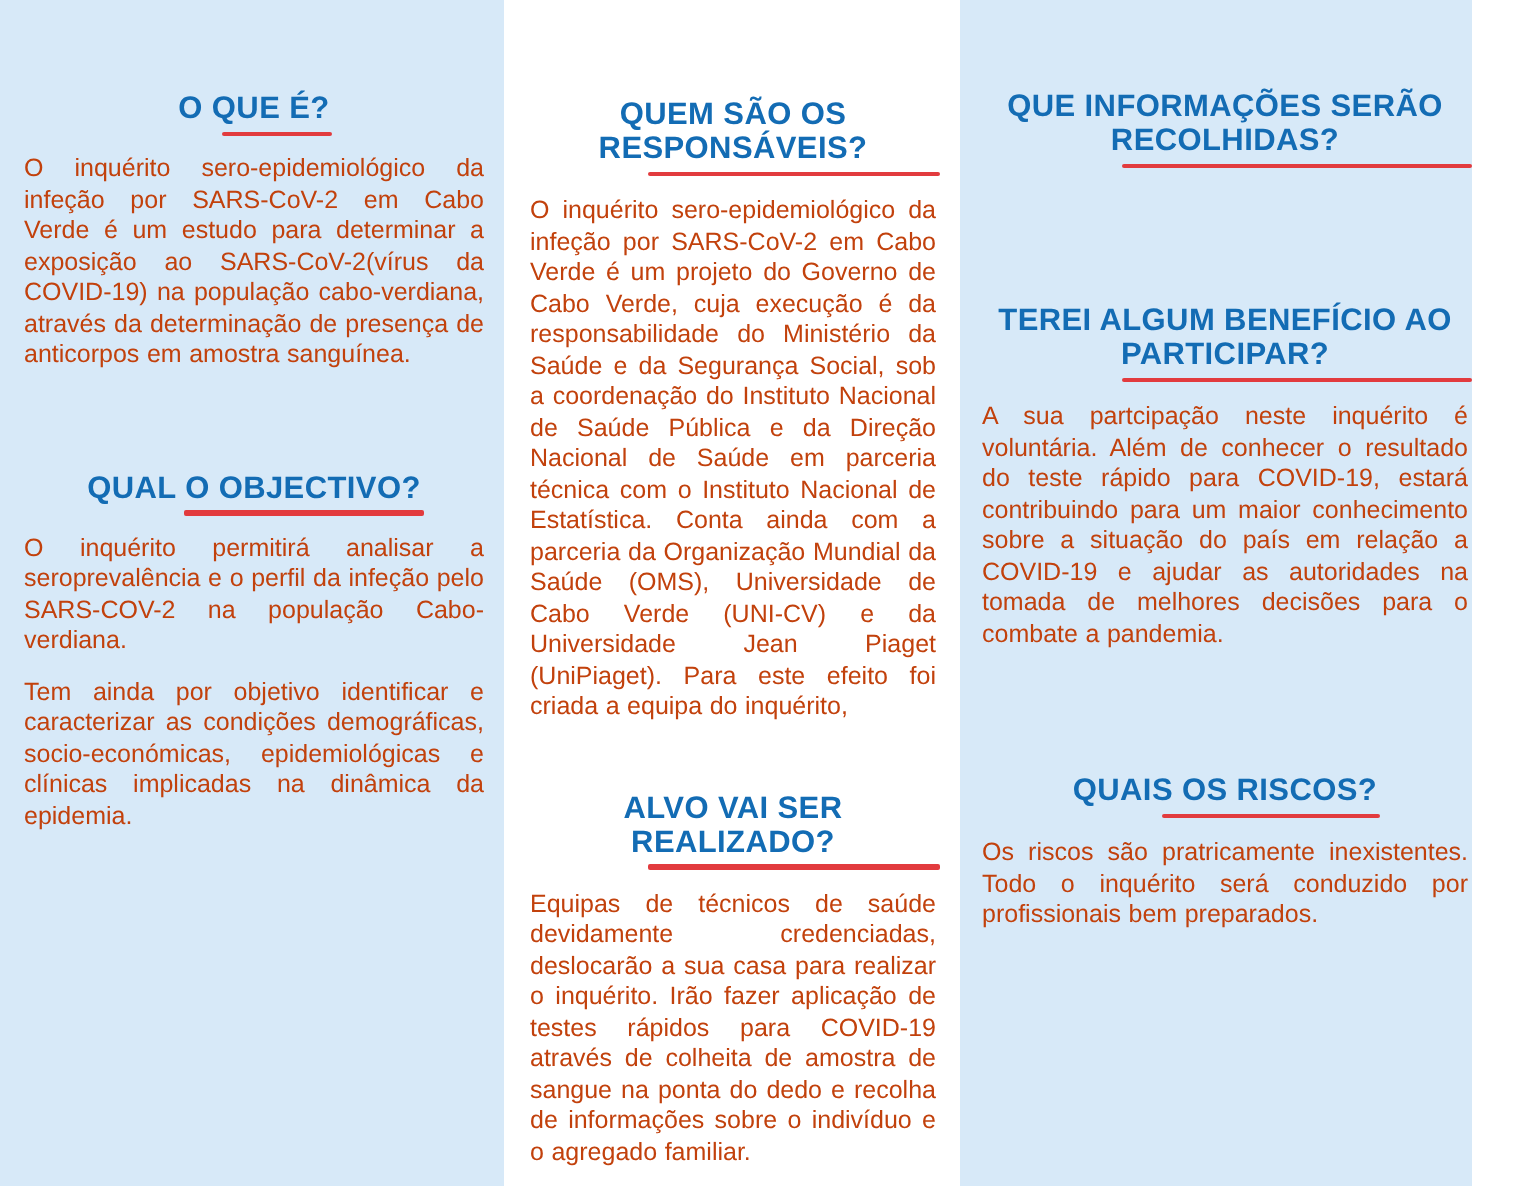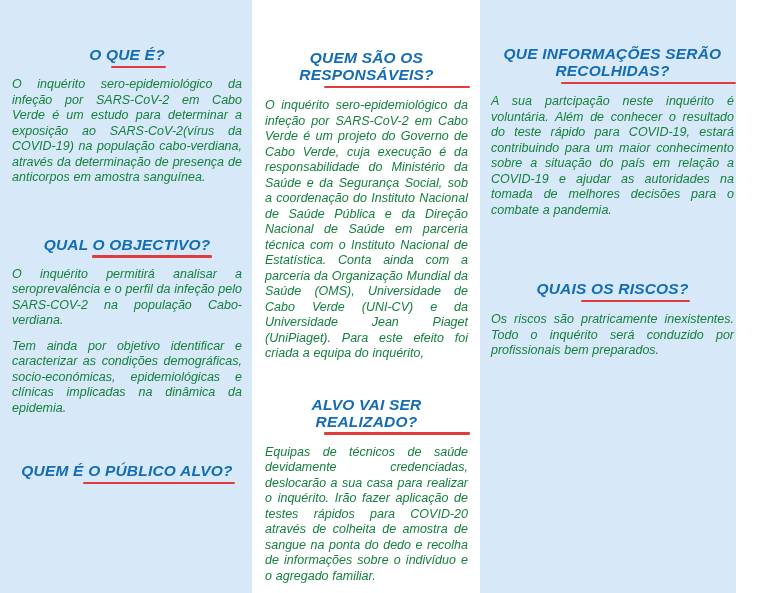--- a/index.html
+++ b/index.html
@@ -1,83 +1,83 @@
 <!DOCTYPE html>
 <html><head>
 <meta charset="utf-8">
 <style>
   html,body { margin:0; padding:0; background:#ffffff; }
   .page {
     width:768px; height:593px; display:flex; background:#ffffff;
     overflow:hidden; font-family:"Liberation Sans","DejaVu Sans",sans-serif;
   }
-  .panel { box-sizing:border-box; height:100%;font-style:italic; }
+  .panel { box-sizing:border-box; height:100%; }
   .panel.blue { background:#d7e9f8; }
   .panel.left  { width:252px; padding:0 10px 0 12px; }
   .panel.mid   { width:228px; padding:0 12px 0 13px; background:#ffffff; }
   .panel.right { width:256px; padding:0 2px 0 11px; }
   .heading {
     margin:0; text-align:center; font-size:15.5px; font-weight:bold;
     color:#136cb4; letter-spacing:0.2px; line-height:17px;
   }
   .hd { position:relative; display:inline-block; padding-bottom:5px; }
   .hd::after {
     content:""; position:absolute; left:29%; right:-1%; bottom:0;
     height:2.5px; background:#e23b3e; border-radius:1px;
   }
   .body {
     margin:9px 0 0 0; font-size:12.5px; line-height:15.5px;
-    color:#15803d; word-spacing:0.3px;
+    color:#c2410c; word-spacing:0.3px;
   }
   .just { text-align:justify; }
 </style>
 </head>
 <body>
 
 <div class="page">
 
   <section class="panel blue left">
     <h3 class="heading" style="margin-top:46px">
       <span class="hd">O QUE É?</span>
     </h3>
     <p class="body just">O inquérito sero-epidemiológico da infeção por SARS-CoV-2 em Cabo Verde é um estudo para determinar a exposição ao SARS-CoV-2(vírus da COVID-19) na população cabo-verdiana, através da determinação de presença de anticorpos em amostra sanguínea.</p>
 
     <h3 class="heading" style="margin-top:50px">
       <span class="hd">QUAL O OBJECTIVO?</span>
     </h3>
     <p class="body just">O inquérito permitirá analisar a seroprevalência e o perfil da infeção pelo SARS-COV-2 na população Cabo-verdiana.</p>
     <p class="body just" style="margin-top:10px">Tem ainda por objetivo identificar e caracterizar as condições demográficas, socio-económicas, epidemiológicas e clínicas implicadas na dinâmica da epidemia.</p>
 
-    <h3 class="heading" style="margin-top:46px">
-      <span class="hd">QUEM É O PÚBLICO ALVO?</span>
-    </h3>
   </section>
 
   <section class="panel mid">
     <h3 class="heading" style="margin-top:49px">
       <span class="hd">QUEM SÃO OS RESPONSÁVEIS?</span>
     </h3>
     <p class="body just" style="margin-top:10px">O inquérito sero-epidemiológico da infeção por SARS-CoV-2 em Cabo Verde é um projeto do Governo de Cabo Verde, cuja execução é da responsabilidade do Ministério da Saúde e da Segurança Social, sob a coordenação do Instituto Nacional de Saúde Pública e da Direção Nacional de Saúde em parceria técnica com o Instituto Nacional de Estatística. Conta ainda com a parceria da Organização Mundial da Saúde (OMS), Universidade de Cabo Verde (UNI-CV) e da Universidade Jean Piaget (UniPiaget). Para este efeito foi criada a equipa do inquérito,</p>
 
     <h3 class="heading" style="margin-top:34px">
       <span class="hd">ALVO VAI SER REALIZADO?</span>
     </h3>
-    <p class="body just" style="margin-top:10px">Equipas de técnicos de saúde devidamente credenciadas, deslocarão a sua casa para realizar o inquérito. Irão fazer aplicação de testes rápidos para COVID-20 através de colheita de amostra de sangue na ponta do dedo e recolha de informações sobre o indivíduo e o agregado familiar.</p>
+    <p class="body just" style="margin-top:10px">Equipas de técnicos de saúde devidamente credenciadas, deslocarão a sua casa para realizar o inquérito. Irão fazer aplicação de testes rápidos para COVID-19 através de colheita de amostra de sangue na ponta do dedo e recolha de informações sobre o indivíduo e o agregado familiar.</p>
 
     <h3 class="heading" style="margin-top:36px">
       <span class="hd">ONDE E QUANDO SERÁ REALIZADO?</span>
     </h3>
 
   </section>
 
   <section class="panel blue right">
     <h3 class="heading" style="margin-top:45px">
       <span class="hd">QUE INFORMAÇÕES SERÃO RECOLHIDAS?</span>
     </h3>
 
+    <h3 class="heading" style="margin-top:68px">
+      <span class="hd">TEREI ALGUM BENEFÍCIO AO PARTICIPAR?</span>
+    </h3>
     <p class="body just" style="margin-top:10px">A sua partcipação neste inquérito é voluntária. Além de conhecer o resultado do teste rápido para COVID-19, estará contribuindo para um maior conhecimento sobre a situação do país em relação a COVID-19 e ajudar as autoridades na tomada de melhores decisões para o combate a pandemia.</p>
 
     <h3 class="heading" style="margin-top:62px">
       <span class="hd">QUAIS OS RISCOS?</span>
     </h3>
     <p class="body just" style="margin-top:10px">Os riscos são pratricamente inexistentes. Todo o inquérito será conduzido por profissionais bem preparados.</p>
   </section>
 
 </div>
 

